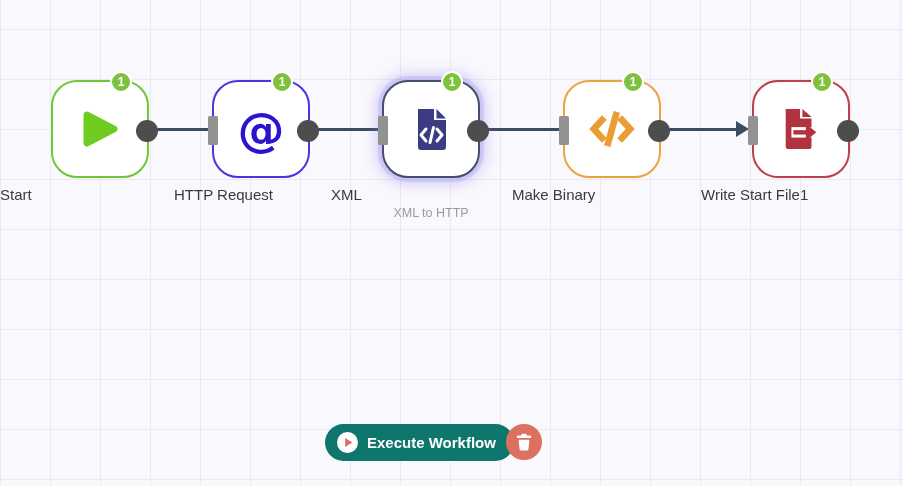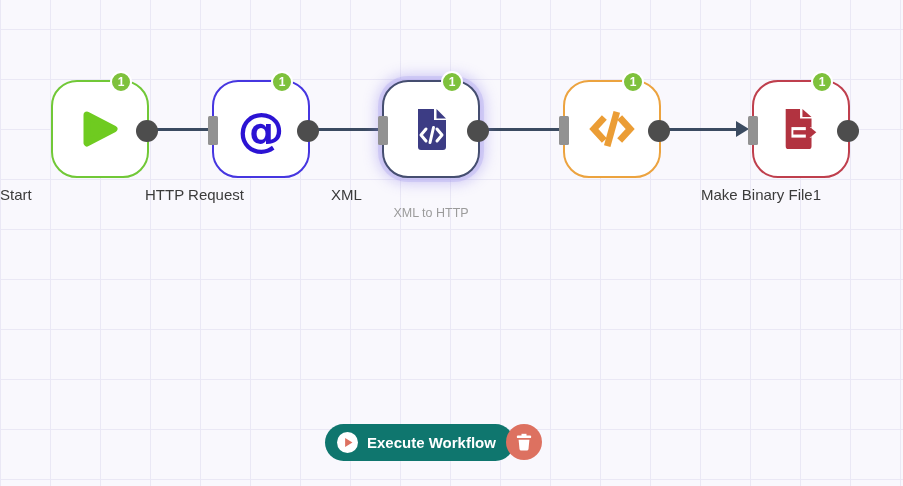--- a/index.html
+++ b/index.html
@@ -91,21 +91,21 @@
     <span class="dot-out"></span>
   </div>
   <div class="node-label" style="left:0px;">Start</div>
 
   <div class="node n1" style="left:212px;">
     <span class="badge">1</span>
     <span class="handle-in"></span>
     <span class="node-icon at-glyph">@</span>
     <span class="dot-out"></span>
   </div>
-  <div class="node-label" style="left:145px;">HTTP Request</div>
+  <div class="node-label" style="left:174px;">HTTP Request</div>
 
   <div class="node n2" style="left:382px;">
     <span class="badge">1</span>
     <span class="handle-in"></span>
     <span class="node-icon">
       <svg width="40" height="44" viewBox="0 0 40 44">
         <path d="M7 2 H23 V13 H35 V40 a3 3 0 0 1 -3 3 H10 a3 3 0 0 1 -3 -3 Z" fill="#3c3c84"></path>
         <path d="M25.5 2 L35 11.5 H25.5 Z" fill="#3c3c84"></path>
         <path d="M15 22 L10 28 L15 34" stroke="#fff" stroke-width="3" fill="none" stroke-linecap="round" stroke-linejoin="round"></path>
         <path d="M22.5 20.5 L19 35.5" stroke="#fff" stroke-width="3" fill="none" stroke-linecap="round"></path>
@@ -122,36 +122,37 @@
     <span class="handle-in"></span>
     <span class="node-icon">
       <svg width="46" height="44" viewBox="0 0 48 46">
         <path d="M16 11 L5 23 L16 35" stroke="#eb9d35" stroke-width="7" fill="none"></path>
         <path d="M29 5 L19 41" stroke="#eb9d35" stroke-width="7"></path>
         <path d="M32 11 L43 23 L32 35" stroke="#eb9d35" stroke-width="7" fill="none"></path>
       </svg>
     </span>
     <span class="dot-out"></span>
   </div>
+  <div class="node-label" style="left:512px;">Make Binary</div>
 
   <div class="node n4" style="left:752px;">
     <span class="badge">1</span>
     <span class="handle-in"></span>
     <span class="node-icon">
       <svg width="46" height="44" viewBox="0 0 46 46">
         <path d="M7 2 H22 V12 H34 V41 a3 3 0 0 1 -3 3 H10 a3 3 0 0 1 -3 -3 Z" fill="#b23340"></path>
         <path d="M24.5 2 L34 10.5 H24.5 Z" fill="#b23340"></path>
         <rect x="13" y="21" width="21" height="11" fill="#fff"></rect>
         <rect x="15" y="24.2" width="15" height="4.6" fill="#b23340"></rect>
         <path d="M28 17.5 L39 26.5 L28 35.5 Z" fill="#b23340"></path>
       </svg>
     </span>
     <span class="dot-out"></span>
   </div>
-  <div class="node-label" style="left:701px;">Make Binary File1</div>
+  <div class="node-label" style="left:701px;">Write Start File1</div>
 
   <button class="execute-btn">
     <span class="exec-icon" style="display:flex;">
       <svg width="21" height="21" viewBox="0 0 22 22">
           <circle cx="11" cy="11" r="11" fill="#fff"></circle>
           <path d="M8.5 6.2 L16.2 11 L8.5 15.8 Z" fill="#dd7160"></path>
         </svg>
     </span>
     <span>Execute Workflow</span>
   </button>

